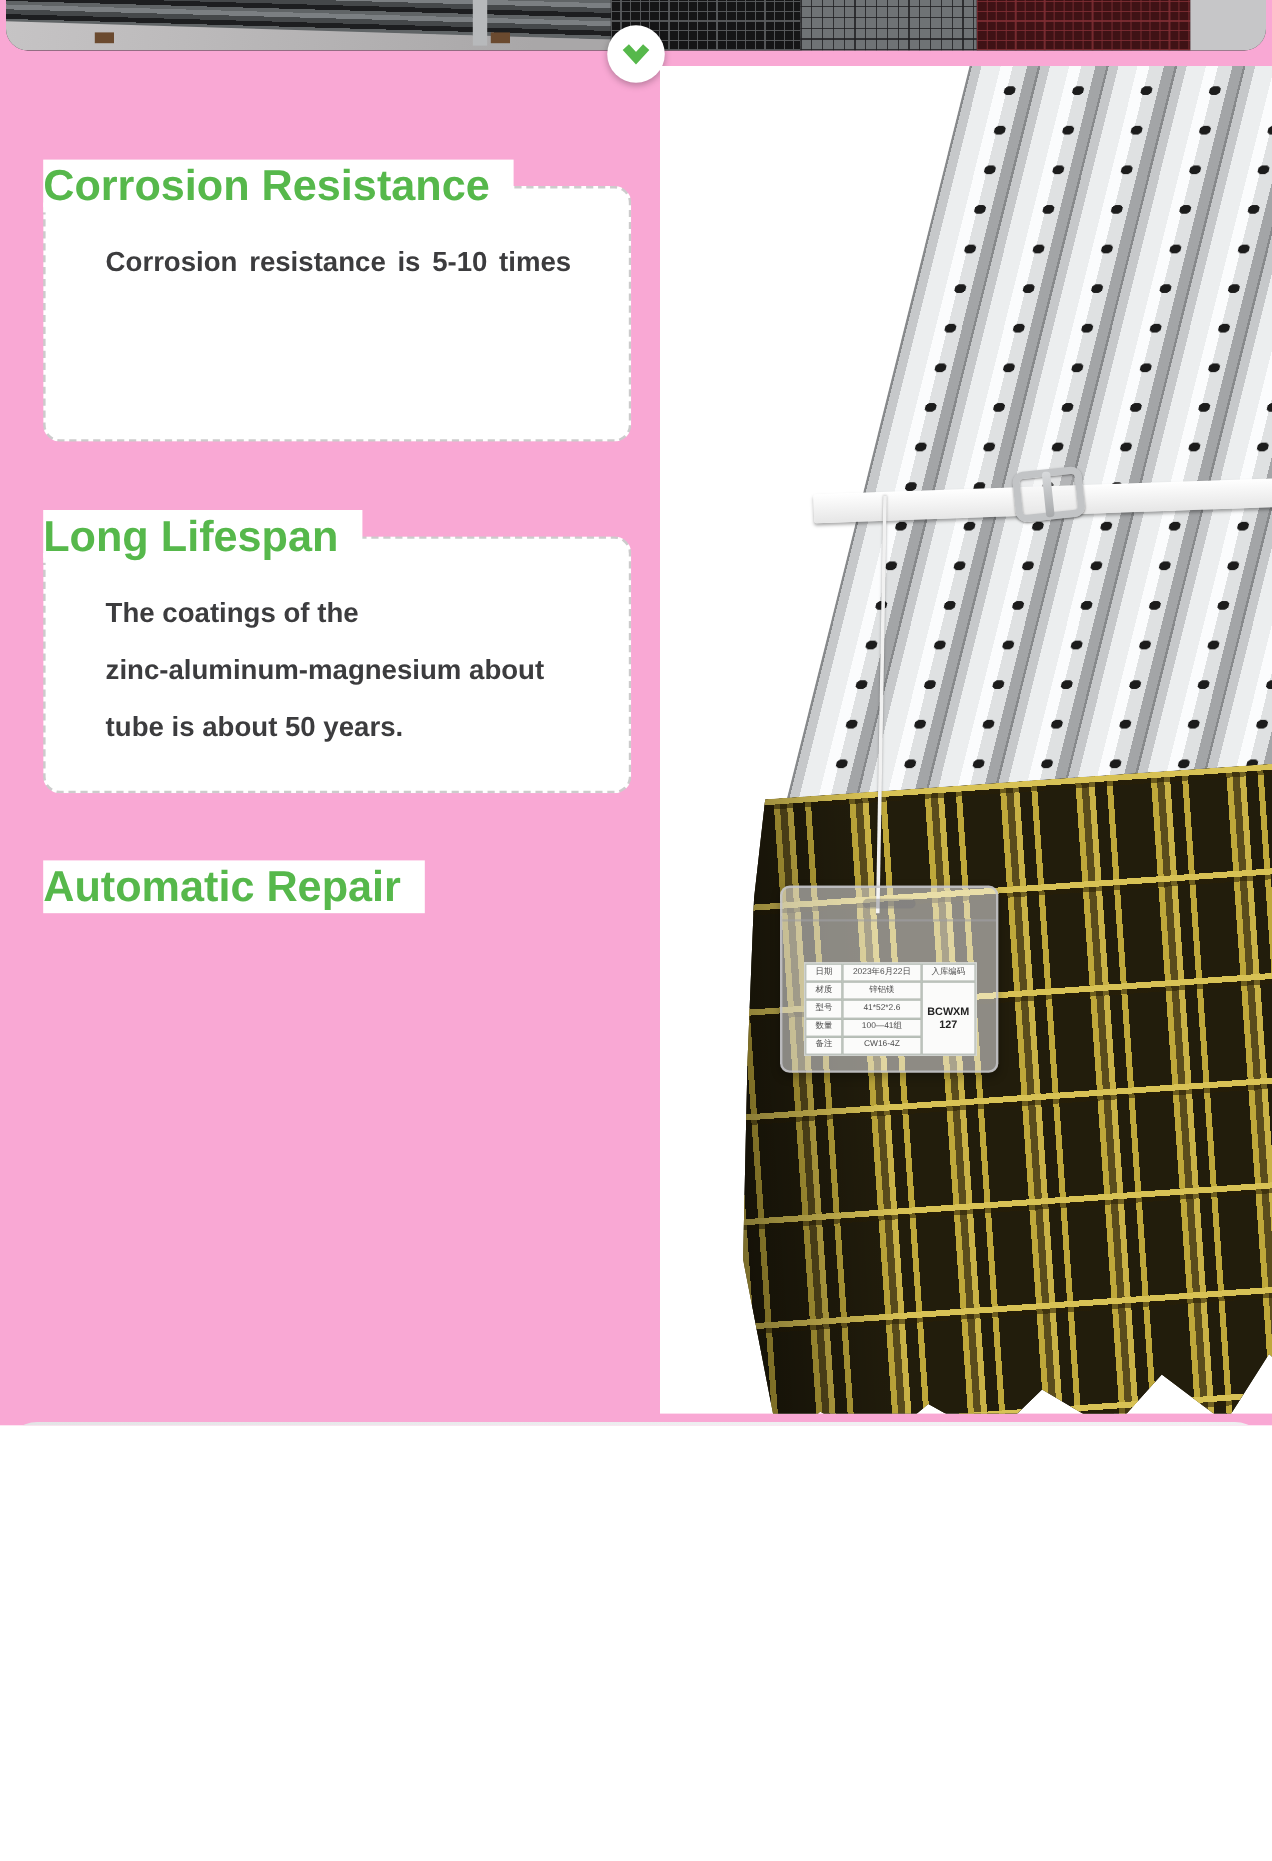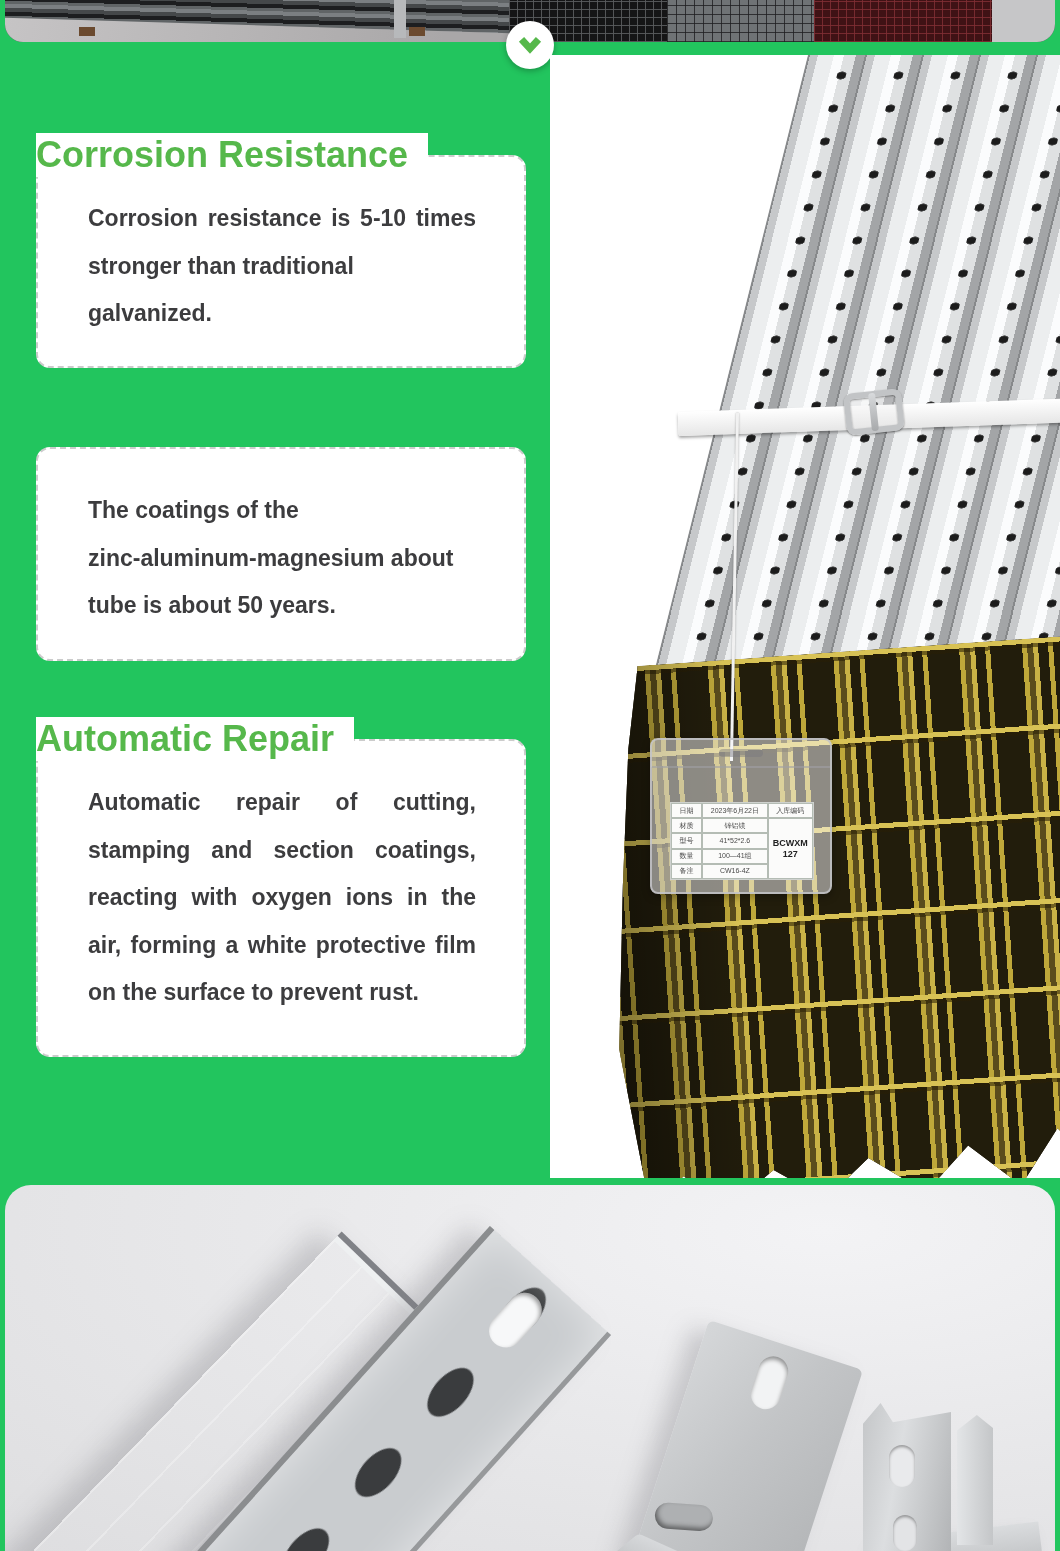--- a/index.html
+++ b/index.html
@@ -1,16 +1,16 @@
 <!DOCTYPE html>
 <html><head>
 <meta charset="utf-8">
 <style>
   html,body{margin:0;padding:0;background:#fff;}
-  .canvas{position:relative;width:1060px;height:1551px;overflow:hidden;background:#22c55e;
+  .canvas{position:relative;width:1060px;height:1188px;overflow:hidden;background:#f9a8d4;
           font-family:"Liberation Sans","DejaVu Sans",sans-serif;}
 
   
   .strip{position:absolute;left:5px;top:0;width:1050px;height:42px;border-radius:0 0 18px 18px;
          overflow:hidden;background:linear-gradient(#3a3c3e,#2a2b2d);}
   .strip .floor{position:absolute;left:0;bottom:0;width:60%;height:100%;
          background:linear-gradient(100deg,#c6c4c5,#a9a7a8 70%);
          clip-path:polygon(0 42%,100% 88%,100% 100%,0 100%);}
   .strip .bundle{position:absolute;left:0;top:-4px;width:70%;height:34px;transform:skewY(1.6deg);
          background:repeating-linear-gradient(180deg,#606466 0 3px,#7b7f82 3px 7px,#45484a 7px 11px,#1d1e20 11px 15px);}
@@ -142,37 +142,30 @@
 
   <div class="scroll-btn">
     <svg width="34" height="34" viewBox="0 0 48 48">
       <path d="M12 16 L24 29 L36 16" fill="none" stroke="#56b84b" stroke-width="10" stroke-linejoin="miter"></path>
     </svg>
   </div>
 
   <h2 class="f-head" style="top:133px">Corrosion Resistance</h2>
   <div class="f-box" style="top:155px;height:213px">
     <div class="line jline">Corrosion resistance is 5-10 times</div>
-    <div class="line">stronger than traditional galvanized.</div>
-  </div>
-
+  </div>
+
+  <h2 class="f-head" style="top:425px">Long Lifespan</h2>
   <div class="f-box" style="top:447px;height:214px">
     <div class="line">The coatings of the</div>
     <div class="line">zinc-aluminum-magnesium about</div>
     <div class="line">tube is about 50 years.</div>
   </div>
 
   <h2 class="f-head" style="top:717px">Automatic Repair</h2>
-  <div class="f-box" style="top:739px;height:318px">
-    <div class="line jline">Automatic repair of cutting,</div>
-    <div class="line jline">stamping and section coatings,</div>
-    <div class="line jline">reacting with oxygen ions in the</div>
-    <div class="line jline">air, forming a white protective film</div>
-    <div class="line">on the surface to prevent rust.</div>
-  </div>
 
   <div class="rails-photo">
     <div class="rails-top"></div>
     <div class="front-stack"></div>
     <div class="strap"></div>
     <div class="buckle"></div>
     <div class="tie"></div>
     <div class="tag">
       <div class="tag-card">
         <div>日期</div>

